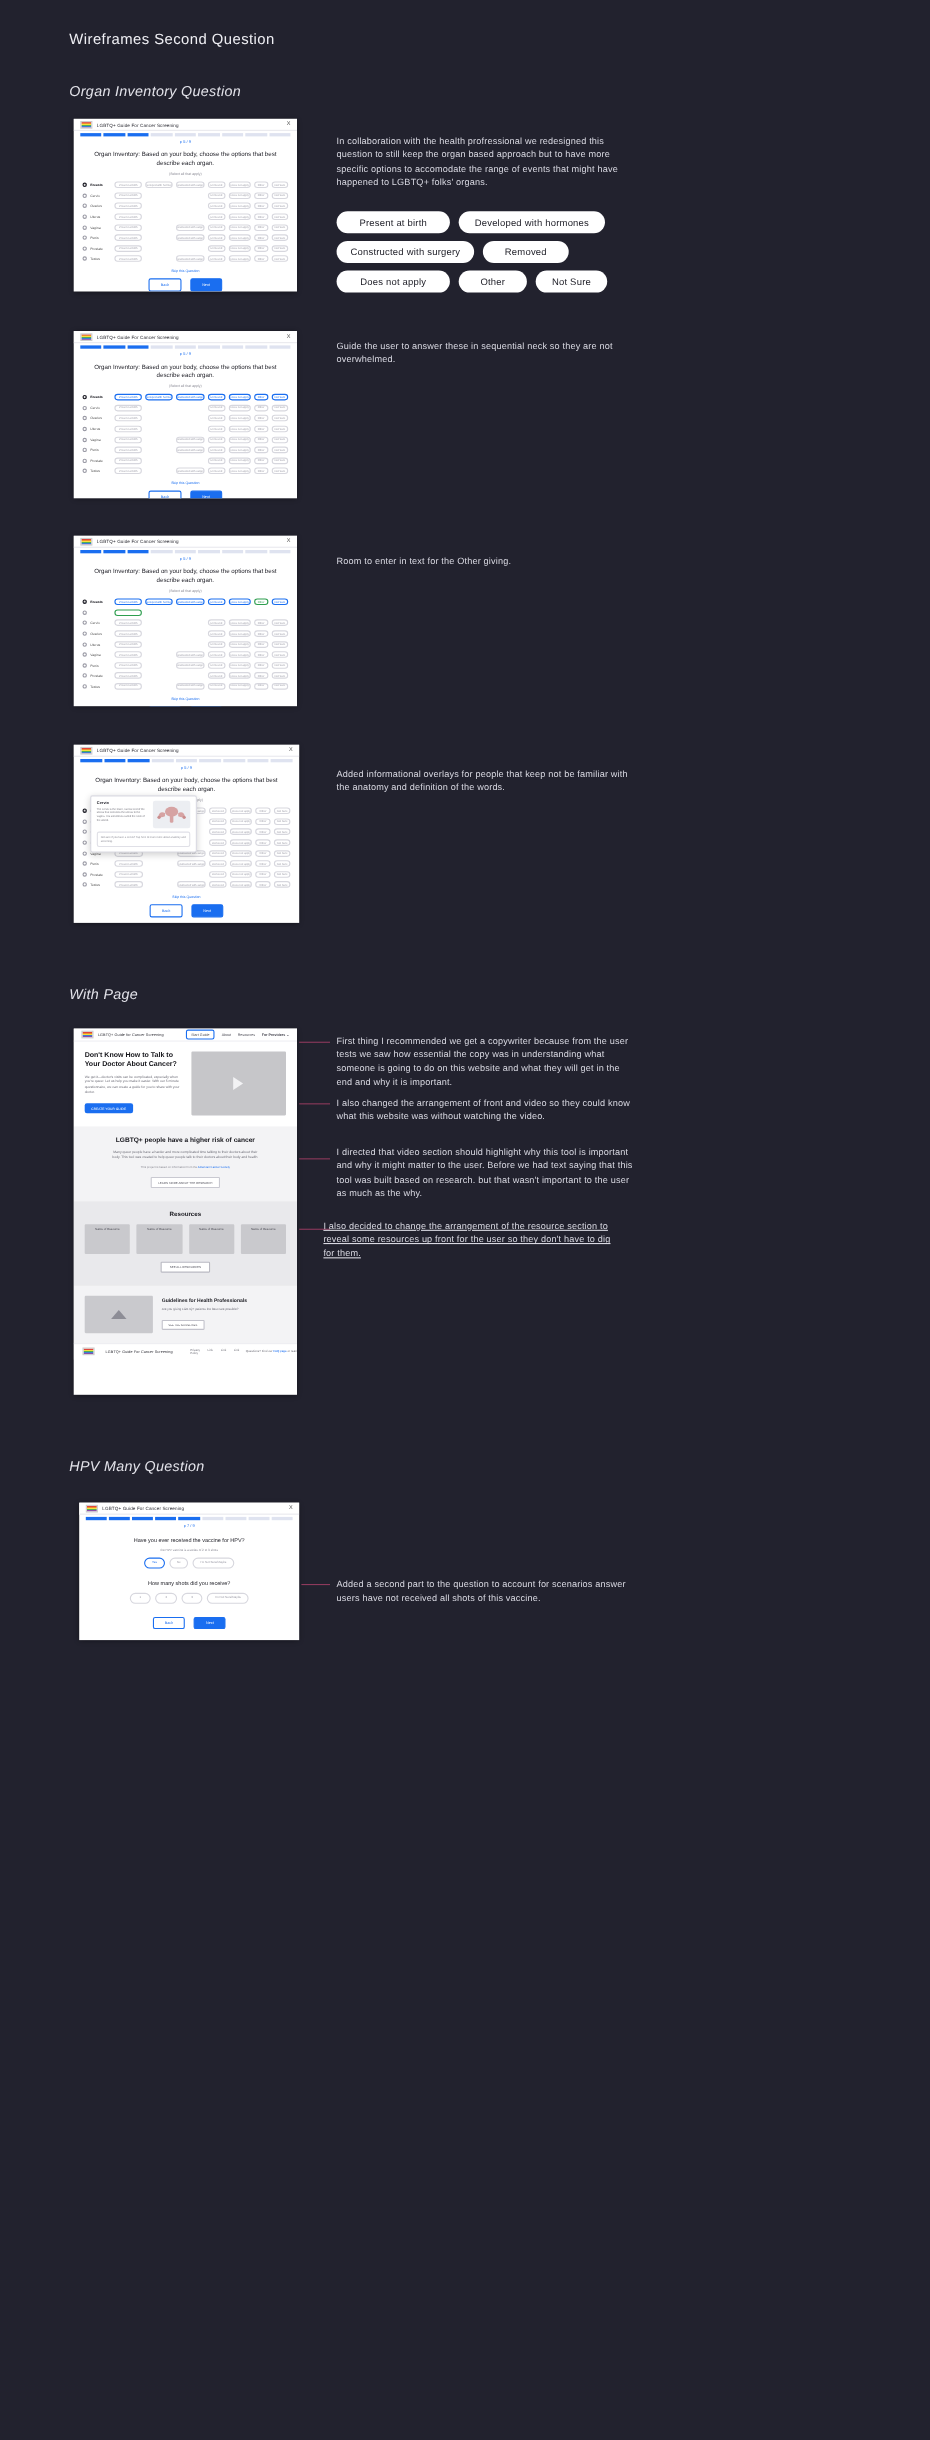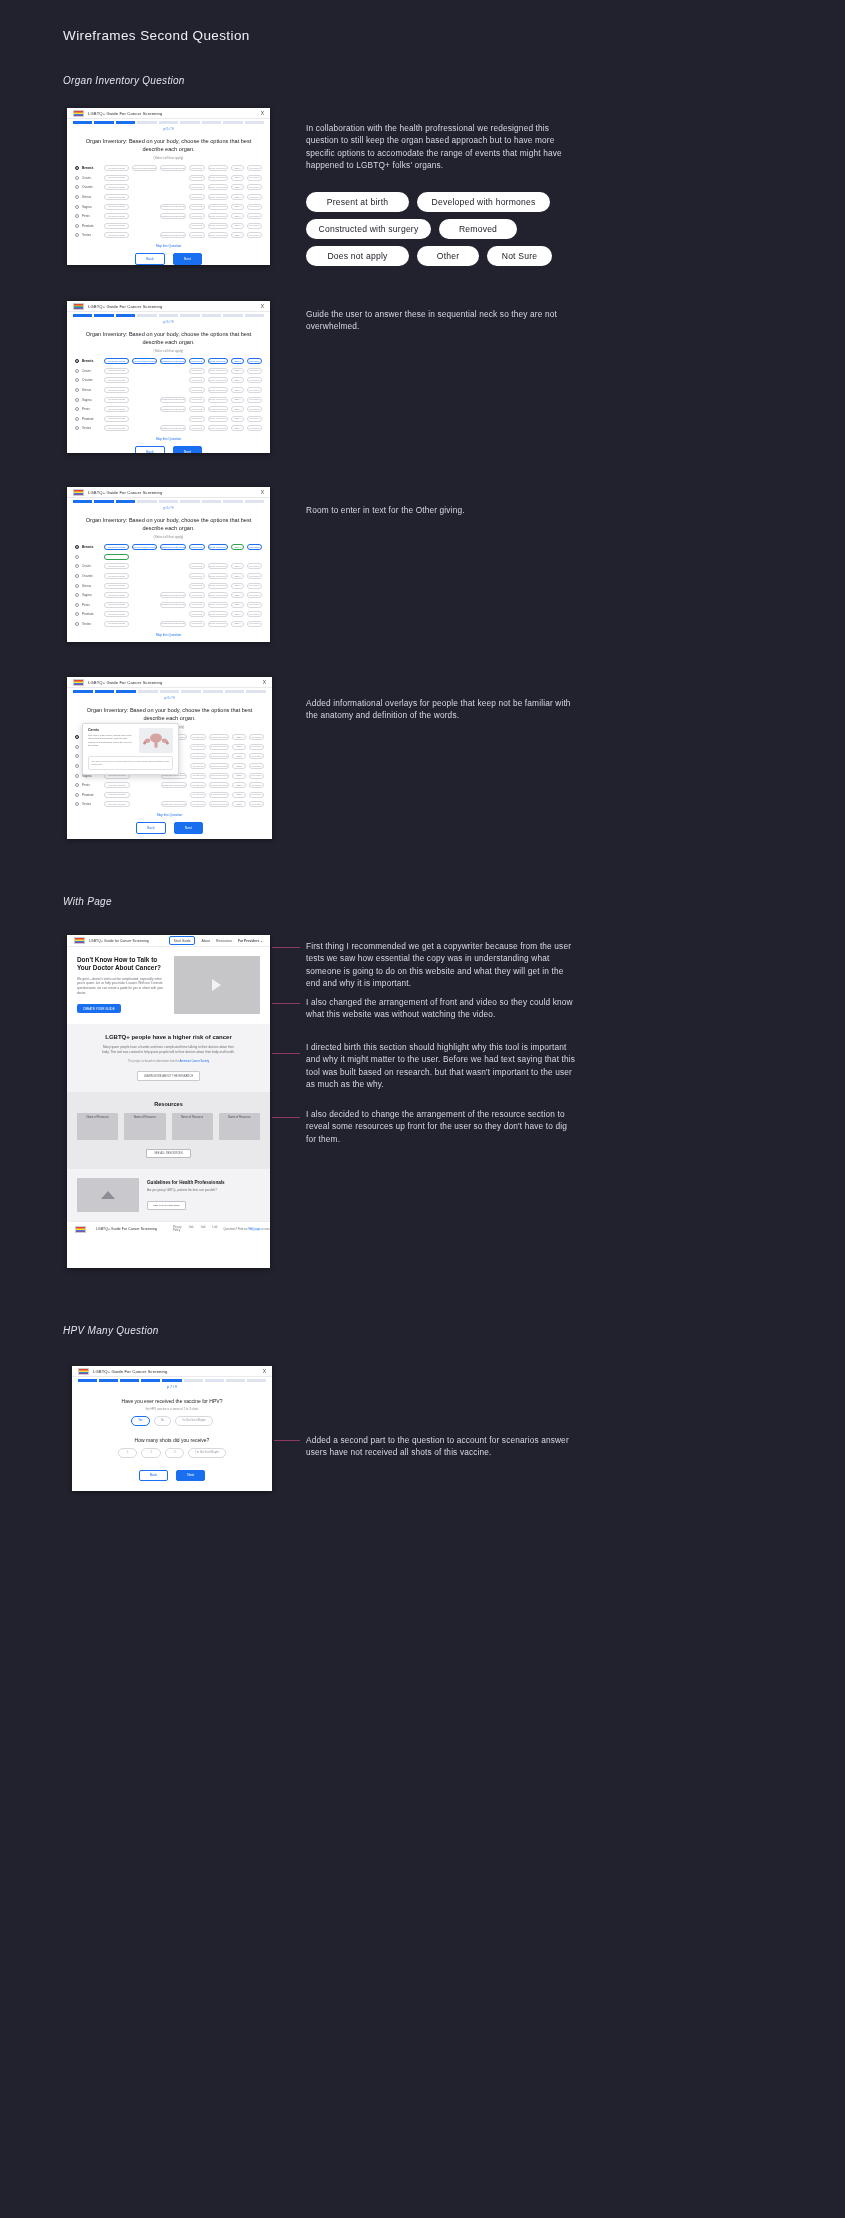--- a/index.html
+++ b/index.html
@@ -16,21 +16,21 @@
   }
 
   
   .page-title {
     position:absolute; left:63px; top:28px;
     font-size:13.5px; font-weight:400; letter-spacing:.4px;
     color:#efeff4;
   }
   .section-label {
     position:absolute; left:63px;
-    font-size:10px; font-style:italic; letter-spacing:.3px;
+    font-size:13px; font-style:italic; letter-spacing:.3px;
     color:#e3e3ea; font-weight:400;
   }
 
   
   .annot {
     position:absolute;
     font-size:8.3px; line-height:1.48; color:#d9d9e2;
     font-weight:300; letter-spacing:.15px;
   }
 
@@ -807,24 +807,24 @@
   </div>
 </div>
 
 <div class="conn" style="left:272px; top:947px; width:28px;"></div>
 <div class="annot" style="left:306px; top:940px; width:272px;">First thing I recommended we get a copywriter because from the user tests we saw how essential the copy was in understanding what someone is going to do on this website and what they will get in the end and why it is important.</div>
 
 <div class="conn" style="left:272px; top:1003px; width:28px;"></div>
 <div class="annot" style="left:306px; top:996px; width:272px;">I also changed the arrangement of front and video so they could know what this website was without watching the video.</div>
 
 <div class="conn" style="left:272px; top:1053px; width:28px;"></div>
-<div class="annot" style="left:306px; top:1041px; width:272px;">I directed birth this section should highlight why this tool is important and why it might matter to the user. Before we had text saying that this tool was built based on research. but that wasn't important to the user as much as the why.</div>
+<div class="annot" style="left:306px; top:1041px; width:272px;">I directed that video section should highlight why this tool is important and why it might matter to the user. Before we had text saying that this tool was built based on research. but that wasn't important to the user as much as the why.</div>
 
 <div class="conn" style="left:272px; top:1117px; width:28px;"></div>
-<div class="annot" style="left:306px; top:1108px; width:272px;">I also decided to change the arrangement of the resource section to reveal some resources up front for the user so they don't have to dig for them.</div>
+<div class="annot" style="left:294px; top:1108px; width:272px;text-decoration:underline;">I also decided to change the arrangement of the resource section to reveal some resources up front for the user so they don't have to dig for them.</div>
 
 <div class="section-label" style="top:1325px">HPV Many Question</div>
 
 <div class="wf" style="left:72px; top:1366px; width:200px; height:125px;">
   <div class="wf-topbar">
     <span class="flag"></span>
     <span class="wf-brand">LGBTQ+ Guide For Cancer Screening</span>
     <span class="wf-x">X</span>
   </div>
   <div class="progress">

